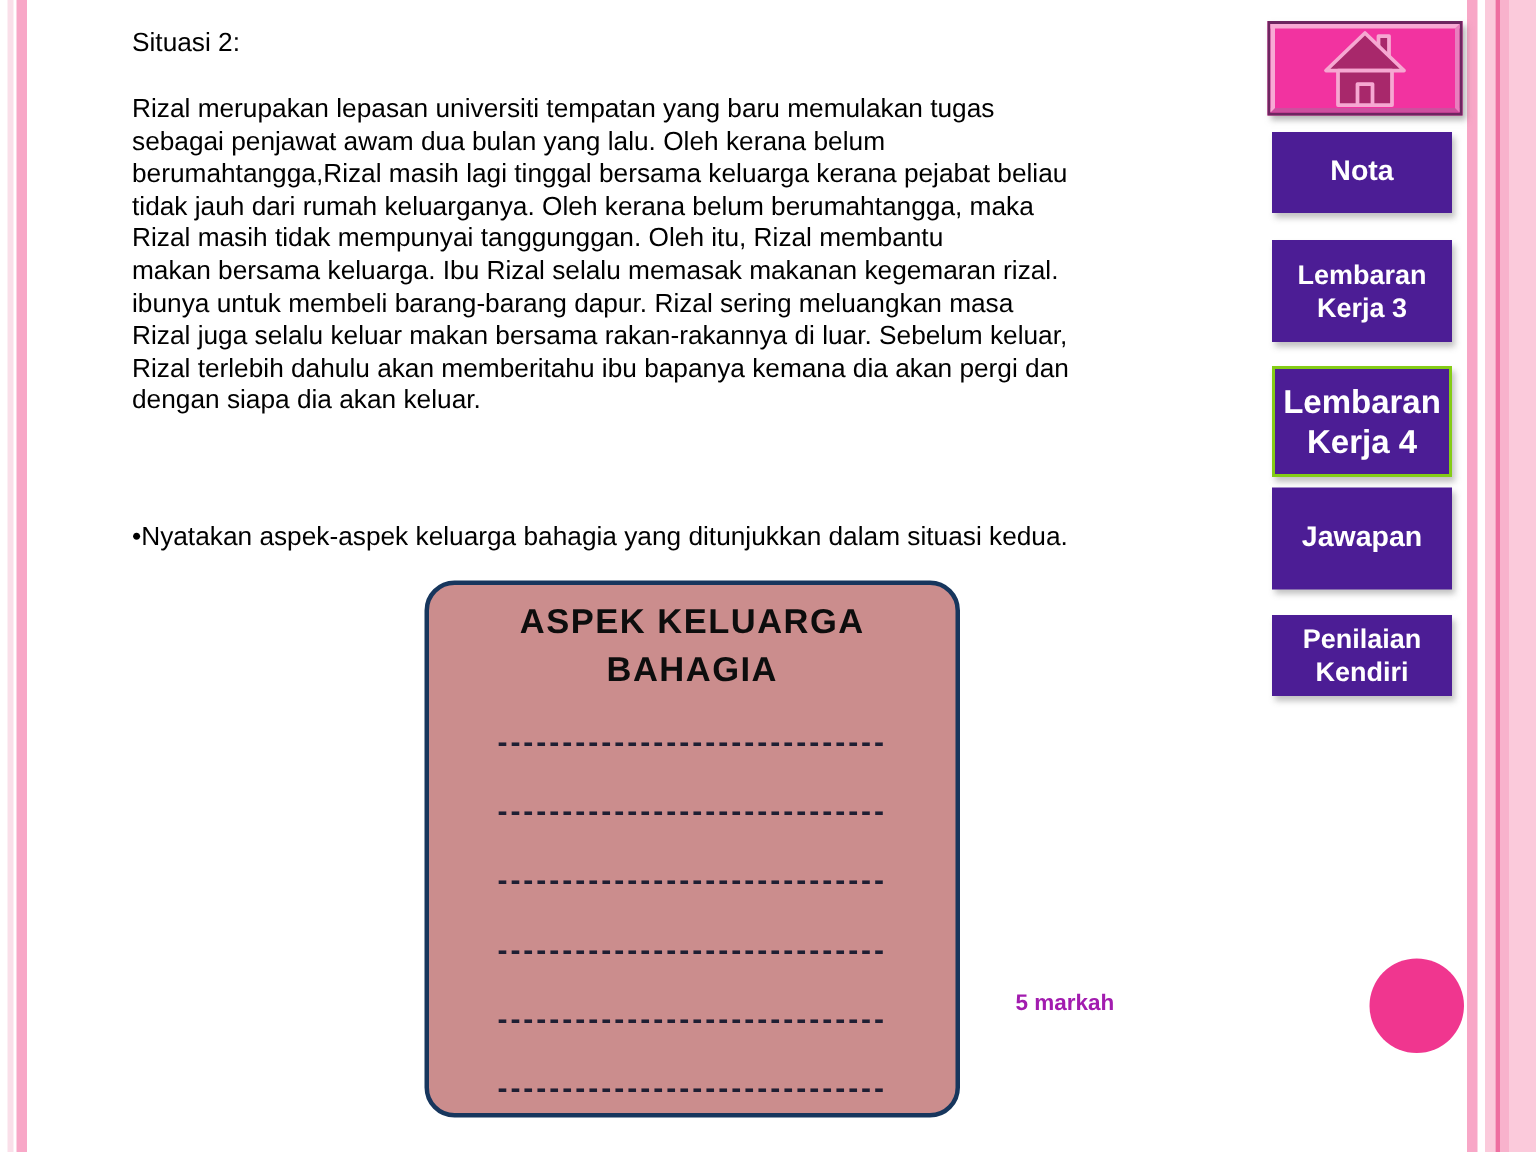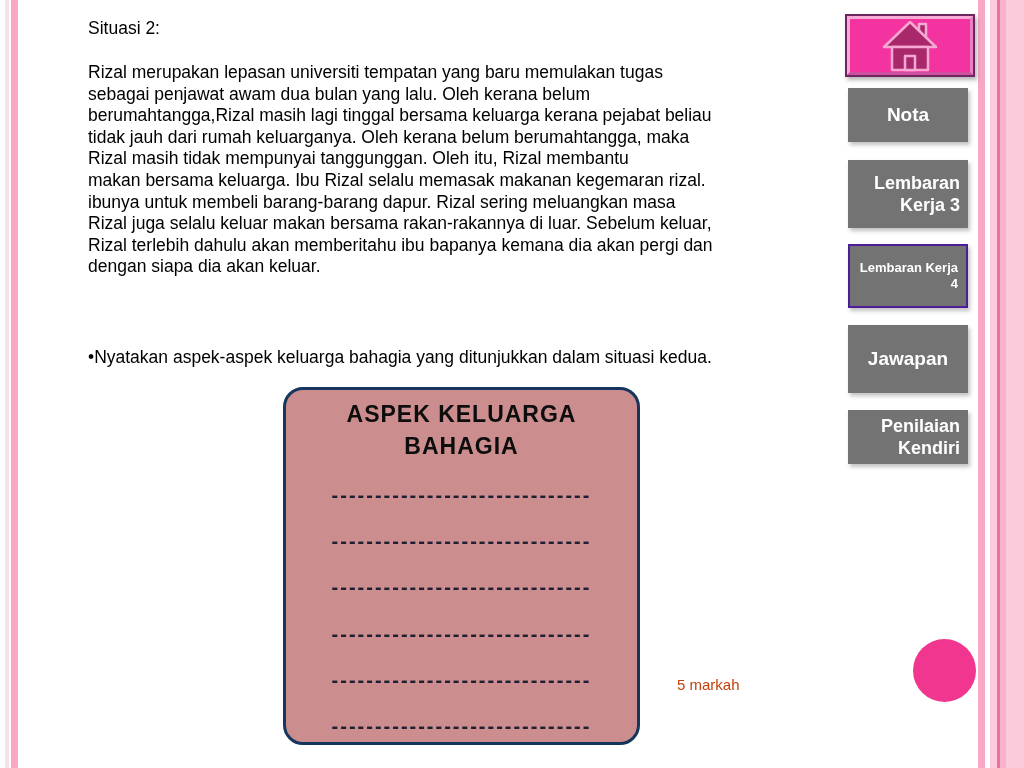--- a/index.html
+++ b/index.html
@@ -31,22 +31,22 @@
   }
   .para { position: absolute; left: 88px; top: 62px; }
   .para-line {
     font-size: 17.5px; line-height: 21.6px; color: #000; white-space: nowrap;
   }
   .question {
     position: absolute; left: 88px; top: 347px;
     font-size: 17.5px; color: #000; white-space: nowrap;
   }
   .marks {
-    position: absolute; left: 677px; top: 676px;
-    font-size: 15px; font-weight: normal; color: #c2410c; white-space: nowrap;
+    position: absolute; left: 677px; top: 660px;
+    font-size: 15px; font-weight: bold; color: #a21caf; white-space: nowrap;
   }
 
   
   .aspect-box {
     position: absolute; left: 283px; top: 387px;
     width: 357px; height: 358px;
     background: #cb8d8d;
     border: 3px solid #17365d;
     border-radius: 20px;
   }
@@ -72,30 +72,30 @@
     cursor: pointer;
   }
   .home-inner {
     position: absolute; inset: 0;
     border-style: solid; border-width: 3px;
     border-color: #f8a9d4 #e87fbe #ce4f9f #f8a9d4;
     display: flex; align-items: center; justify-content: center;
   }
   .nav-btn {
     position: absolute; left: 848px; width: 120px;
-    background: #737373;
-    color: #ffffff; font-weight: bold; text-align: right;
+    background: #4c1d95;
+    color: #ffffff; font-weight: bold; text-align: center;
     display: flex; align-items: center; justify-content: center;
     line-height: 1.25; padding: 4px 8px;
     box-shadow: 2px 3px 4px rgba(120,120,120,0.45);
     cursor: pointer;
   }
   #btn-nota      { top: 88px;  height: 54px; font-size: 19px; }
   #btn-lk3       { top: 160px; height: 68px; font-size: 18px; }
-  #btn-lk4       { top: 244px; height: 64px; font-size: 13px; border: 2px solid #4c1d95; }
+  #btn-lk4       { top: 244px; height: 74px; font-size: 22px; border: 2px solid #84cc16; }
   #btn-jawapan   { top: 325px; height: 68px; font-size: 19px; }
   #btn-penilaian { top: 410px; height: 54px; font-size: 18px; }
 
   .pink-circle {
     position: absolute; left: 913px; top: 639px;
     width: 63px; height: 63px; border-radius: 50%;
     background: #f0368f;
   }
 </style>
 </head>

